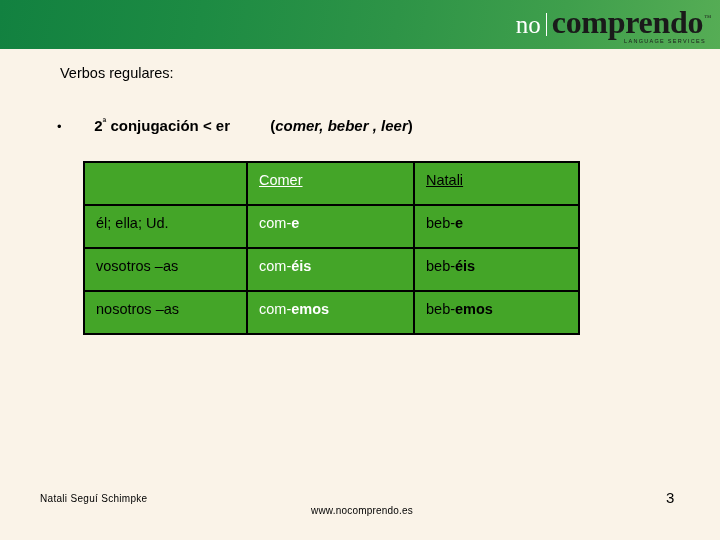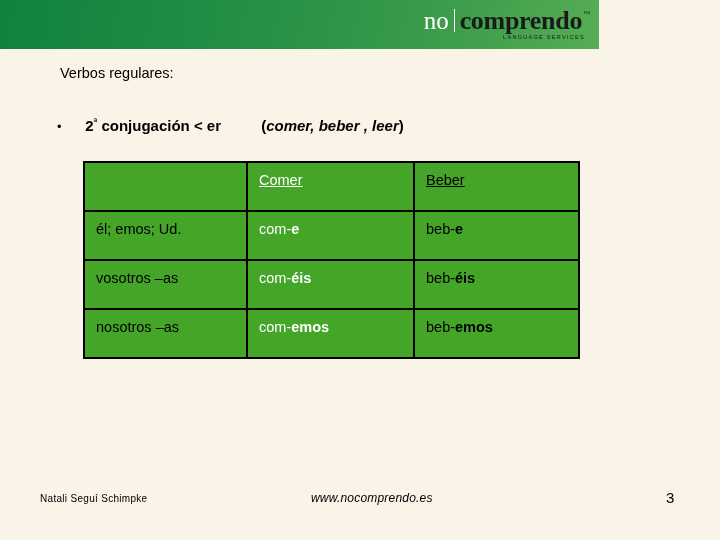--- a/index.html
+++ b/index.html
@@ -13,21 +13,21 @@
     font-family: "Liberation Sans", sans-serif;
     overflow: hidden;
     position: relative;
   }
 
   
   #header-banner {
     position: absolute;
     left: 0;
     top: 0;
-    width: 599px;
+    width: 720px;
     height: 49px;
     background: linear-gradient(100deg, #128140 0%, #1d8b43 28%, #2e9447 55%, #3f9f4c 78%, #56ad55 100%);
     overflow: hidden;
   }
   #logo {
     position: absolute;
     right: 10px;
     top: 6px;
     text-align: right;
     line-height: 1;
@@ -48,21 +48,21 @@
     display: inline-block;
     width: 1px;
     height: 23px;
     background: #ffffff;
     margin: 0 5px;
     position: relative;
     top: 3px;
   }
   .logo-comprendo {
     font-family: "Liberation Serif", serif;
-    font-size: 26px;
+    font-size: 32px;
     font-weight: bold;
     color: #1a1a1a;
     letter-spacing: -0.3px;
   }
   .logo-tm {
     font-family: "Liberation Serif", serif;
     font-size: 7px;
     color: #1a1a1a;
     position: relative;
     top: -13px;
@@ -105,21 +105,21 @@
     white-space: nowrap;
   }
   #bullet-dot {
     display: inline-block;
     width: 14px;
     font-size: 13px;
     font-weight: normal;
   }
   #bullet-main {
     display: inline-block;
-    margin-left: 10px;
+    margin-left: 19px;
   }
   #bullet-sup {
     font-size: 10px;
     vertical-align: super;
     line-height: 0;
   }
   #bullet-examples {
     display: inline-block;
     margin-left: 36px;
     font-style: italic;
@@ -133,21 +133,21 @@
     left: 83px;
     top: 112px;
     width: 495px;
     border-collapse: collapse;
     table-layout: fixed;
   }
   #conj-table td {
     background: #44a528;
     border: 2px solid #000000;
     height: 35px;
-    padding: 0 0 12px 11px;
+    padding: 0 0 6px 11px;
     font-size: 14.5px;
     vertical-align: middle;
     line-height: 1.15;
   }
   #conj-table col.c-pronoun { width: 163px; }
   #conj-table col.c-comer   { width: 167px; }
   #conj-table col.c-beber   { width: 165px; }
 
   td.pronoun-cell { color: #000000; }
   td.comer-cell   { color: #ffffff; }
@@ -168,25 +168,24 @@
     position: absolute;
     left: 40px;
     top: 444px;
     font-size: 10px;
     color: #000000;
     letter-spacing: 0.3px;
   }
   #footer-url {
     position: absolute;
     left: 311px;
-    top: 442px;
-    font-size: 12px;
+    top: 456px;
+    font-size: 10px;
     color: #000000;
     letter-spacing: 0.2px;
-    font-style: italic;
   }
   #page-number {
     position: absolute;
     left: 666px;
     top: 440px;
     font-size: 15px;
     color: #000000;
   }
 </style>
 </head>
@@ -217,27 +216,27 @@
   <table id="conj-table">
     <colgroup>
       <col class="c-pronoun">
       <col class="c-comer">
       <col class="c-beber">
     </colgroup>
     <tbody>
       <tr class="header-row">
         <td class="pronoun-cell"></td>
         <td class="head-comer">Comer</td>
-        <td class="head-beber">Beber</td>
+        <td class="head-beber">Natali</td>
       </tr>
 
 
 
       <tr>
-        <td class="pronoun-cell">él; emos; Ud.</td>
+        <td class="pronoun-cell">él; ella; Ud.</td>
         <td class="comer-cell"><span>com-</span><span class="ending">e</span></td>
         <td class="beber-cell"><span>beb-</span><span class="ending">e</span></td>
       </tr>
 
       <tr>
         <td class="pronoun-cell">vosotros –as</td>
         <td class="comer-cell"><span>com-</span><span class="ending">éis</span></td>
         <td class="beber-cell"><span>beb-</span><span class="ending">éis</span></td>
       </tr>
 

